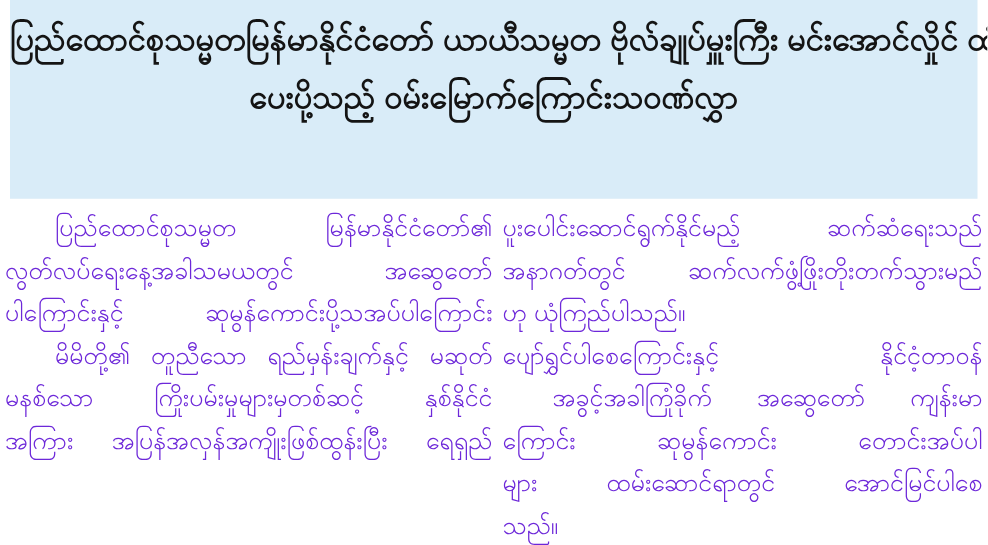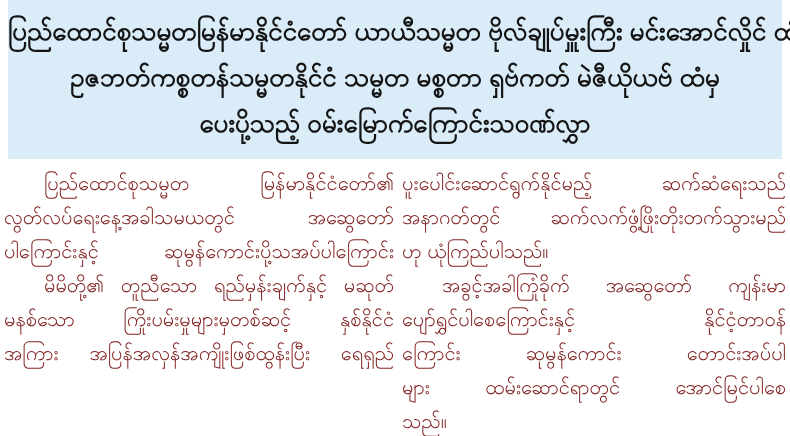--- a/index.html
+++ b/index.html
@@ -50,61 +50,60 @@
     width: 390px;
   }
   .column-right {
     left: 402px;
     width: 384px;
   }
   .body-line {
     font-size: 20px;
     line-height: 34px;
     height: 34px;
-    color: #7f1d1d;
+    color: #6d28d9;
     text-align: justify;
     text-align-last: justify;
     white-space: nowrap;
   }
   .body-line.indent {
     text-indent: 40px;
   }
   .body-line.para-end {
     text-align: left;
     text-align-last: left;
   }
 </style>
 </head>
 <body>
 
 <div class="page">
 
   <div class="header-band">
     <div class="header-line">ပြည်ထောင်စုသမ္မတမြန်မာနိုင်ငံတော် ယာယီသမ္မတ ဗိုလ်ချုပ်မှူးကြီး မင်းအောင်လှိုင် ထံသို့</div>
-    <div class="header-line">ဥဇဘတ်ကစ္စတန်သမ္မတနိုင်ငံ သမ္မတ မစ္စတာ ရှဗ်ကတ် မဲဇီယိုယဗ် ထံမှ</div>
     <div class="header-line">ပေးပို့သည့် ဝမ်းမြောက်ကြောင်းသဝဏ်လွှာ</div>
   </div>
 
   <div class="article">
 
     <div class="column column-left">
       <div class="body-line indent">ပြည်ထောင်စုသမ္မတ မြန်မာနိုင်ငံတော်၏</div>
       <div class="body-line">လွတ်လပ်ရေးနေ့အခါသမယတွင် အဆွေတော်</div>
       <div class="body-line">ပါကြောင်းနှင့် ဆုမွန်ကောင်းပို့သအပ်ပါကြောင်း</div>
       <div class="body-line indent">မိမိတို့၏ တူညီသော ရည်မှန်းချက်နှင့် မဆုတ်</div>
       <div class="body-line">မနစ်သော ကြိုးပမ်းမှုများမှတစ်ဆင့် နှစ်နိုင်ငံ</div>
       <div class="body-line">အကြား အပြန်အလှန်အကျိုးဖြစ်ထွန်းပြီး ရေရှည်</div>
     </div>
 
     <div class="column column-right">
       <div class="body-line">ပူးပေါင်းဆောင်ရွက်နိုင်မည့် ဆက်ဆံရေးသည်</div>
       <div class="body-line">အနာဂတ်တွင် ဆက်လက်ဖွံ့ဖြိုးတိုးတက်သွားမည်</div>
       <div class="body-line para-end">ဟု ယုံကြည်ပါသည်။</div>
+      <div class="body-line">ပျော်ရွှင်ပါစေကြောင်းနှင့် နိုင်ငံ့တာဝန်</div>
       <div class="body-line indent">အခွင့်အခါကြုံခိုက် အဆွေတော် ကျန်းမာ</div>
-      <div class="body-line">ပျော်ရွှင်ပါစေကြောင်းနှင့် နိုင်ငံ့တာဝန်</div>
       <div class="body-line">ကြောင်း ဆုမွန်ကောင်း တောင်းအပ်ပါ</div>
       <div class="body-line">များ ထမ်းဆောင်ရာတွင် အောင်မြင်ပါစေ</div>
       <div class="body-line para-end">သည်။</div>
     </div>
 
   </div>
 
 </div>
 
 </body></html>

